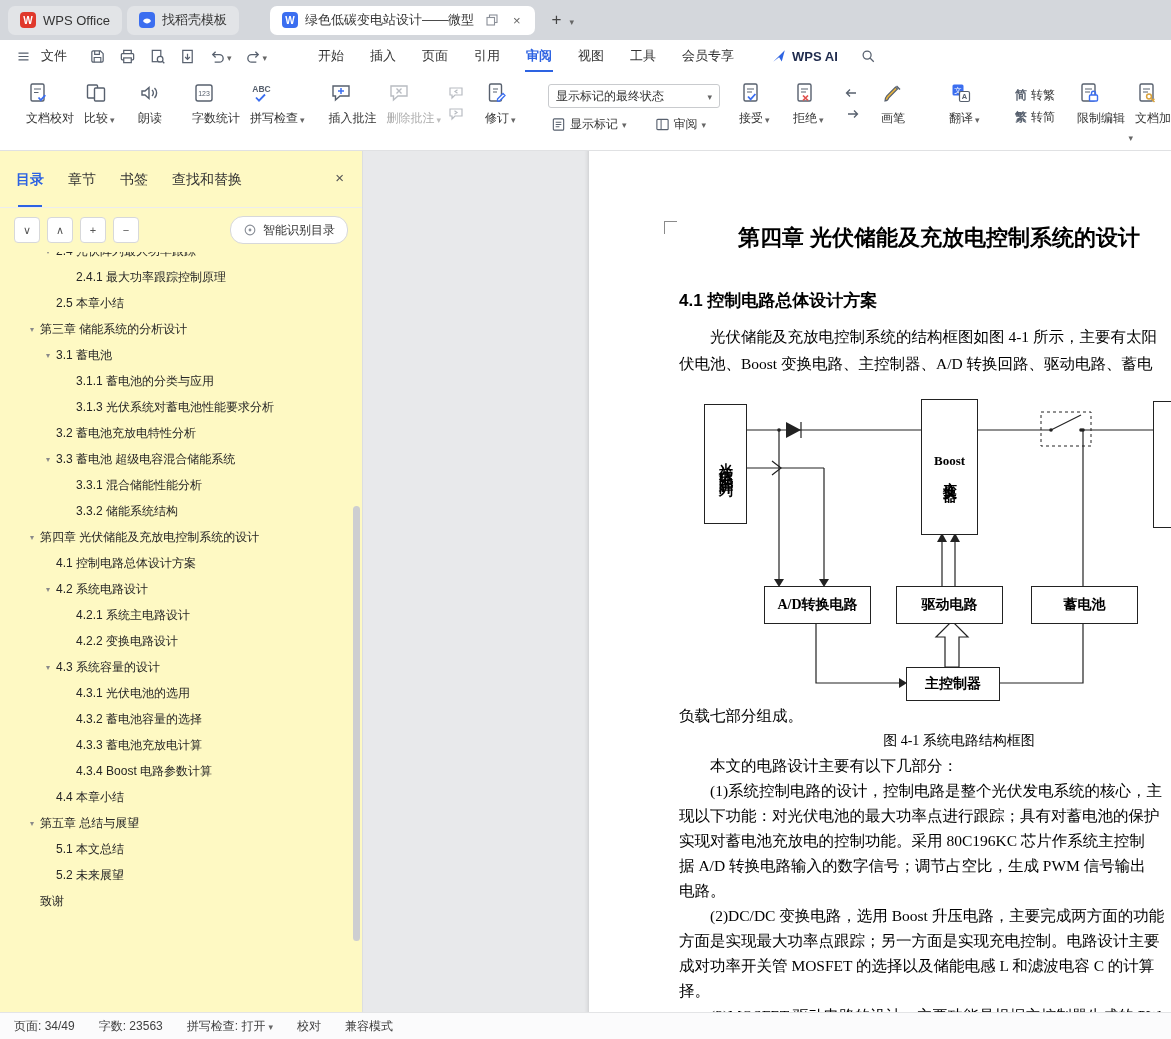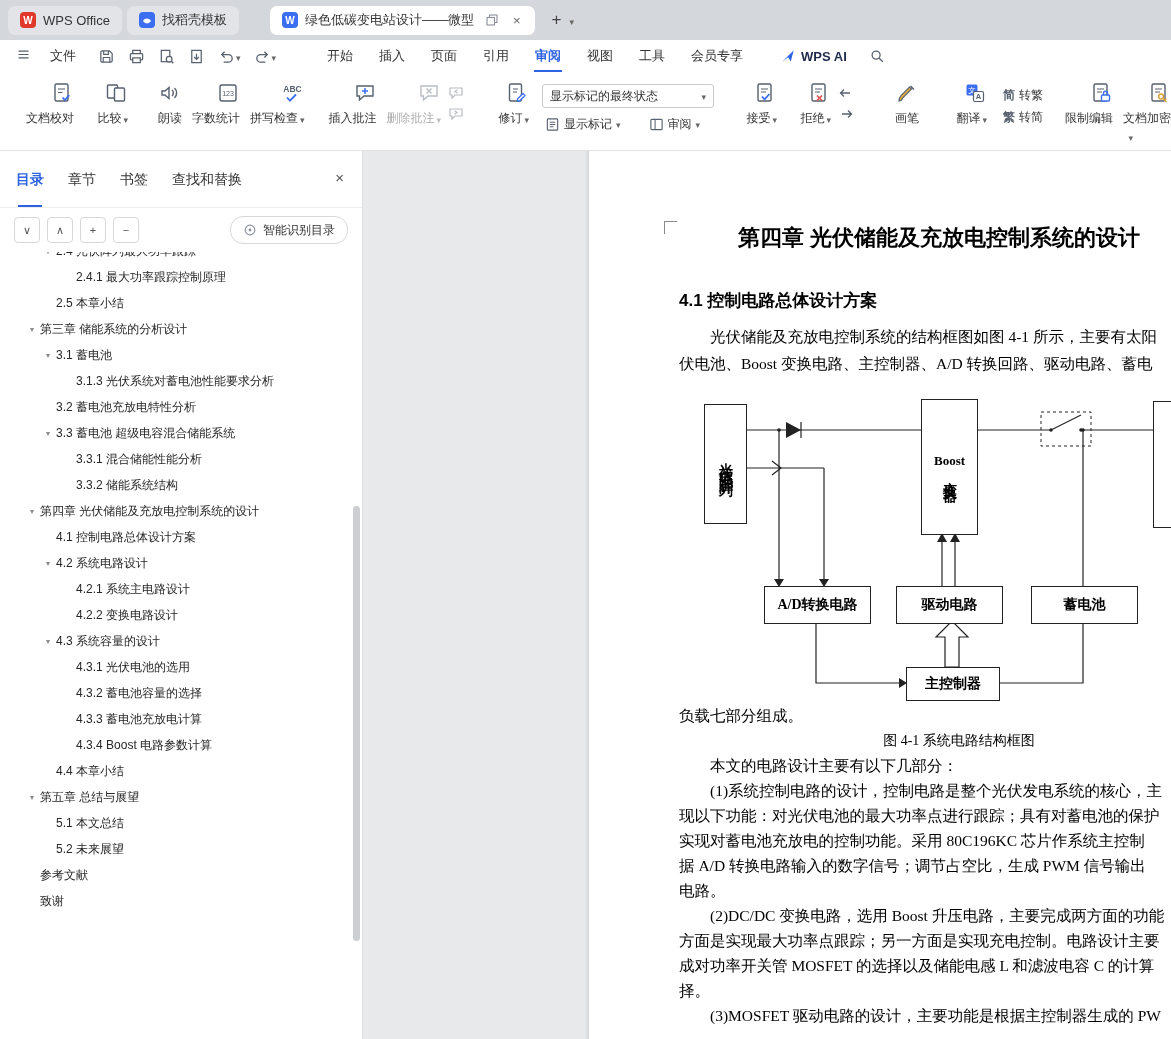--- a/index.html
+++ b/index.html
@@ -15,50 +15,50 @@
   .logo-doc{background:#3b6ef0}
   .tb-doc-title{max-width:170px;overflow:hidden;white-space:nowrap}
   .tb-mini{display:flex;align-items:center;margin-left:4px}
   .tb-close{color:#666;font-size:13px;margin-left:6px;padding:0 2px}
   .tb-plus{font-size:17px;color:#444;margin:0 6px 0 12px;cursor:pointer}
   .caret::after{content:"▾";font-size:9px;color:#666}
   .tb-caret{margin-left:2px}
 
   
   .menubar{flex:0 0 32px;background:#fff;display:flex;align-items:center;font-size:13px}
-  .file-btn{display:flex;align-items:flex-start;gap:19px;margin-left:16px;color:#333;cursor:pointer}
+  .file-btn{display:flex;align-items:center;gap:10px;margin-left:16px;color:#333;cursor:pointer}
   .qa-icons{display:flex;align-items:center;gap:13px;margin-left:22px}
   .qa-btn{display:flex;align-items:center;gap:1px;cursor:pointer}
   .menu-tabs{display:flex;margin-left:38px;height:32px}
   .menu-tab{padding:0 13px;line-height:32px;position:relative;color:#333;cursor:pointer;white-space:nowrap}
   .menu-tab.active{color:#2d63e2;font-weight:bold}
   .menu-tab.active::after{content:"";position:absolute;left:12px;right:12px;bottom:0;height:2px;background:#2d63e2}
   .wps-ai{display:flex;align-items:flex-end;gap:5px;margin-left:24px;font-weight:bold;color:#1f2b4d;cursor:pointer}
   .search-btn{margin-left:22px;display:flex;align-items:center;cursor:pointer}
 
   
   .ribbon{flex:0 0 73px;background:#fff;border-bottom:1px solid #e0e1e3;display:flex;align-items:flex-start;padding:5px 0 0 14px;position:relative}
   .rgroup{display:flex;align-items:flex-start;padding:0 7px}
   .rsep{width:1px;height:54px;background:#ebebeb;margin-top:3px}
-  .rbtn{display:flex;flex-direction:column;align-items:flex-end;min-width:44px;padding:3px 5px;gap:4px;border-radius:4px;cursor:pointer}
+  .rbtn{display:flex;flex-direction:column;align-items:flex-start;min-width:44px;padding:3px 5px;gap:4px;border-radius:4px;cursor:pointer}
   .rbtn .ric{height:26px;display:flex;align-items:center;justify-content:center}
   .rlb{font-size:12px;color:#343434;display:flex;align-items:center;gap:2px;white-space:nowrap}
   .disabled{opacity:.42}
   .mini-col{display:flex;flex-direction:column;gap:3px;margin-top:7px}
   .mini-ic{width:20px;height:18px;display:flex;align-items:center;justify-content:center;border-radius:3px;cursor:pointer}
-  .rcol{display:flex;flex-direction:column;margin-left:8px}
+  .rcol{display:flex;flex-direction:column;margin-left:14px}
   .rselect{margin-top:7px;height:22px;border:1px solid #c9cbce;border-radius:3px;display:flex;align-items:center;justify-content:space-between;width:156px;padding:0 7px;font-size:12px;color:#333;cursor:pointer;white-space:nowrap}
   .rsmall-row{display:flex;gap:22px;margin-top:5px}
   .rsmall{height:22px;display:flex;align-items:center;gap:4px;font-size:12px;color:#343434;cursor:pointer;padding:0 3px;border-radius:3px;white-space:nowrap}
   .cnchar{font-size:12px;font-weight:bold;color:#57606e}
   .ribbon-expand{position:absolute;right:38px;bottom:6px;cursor:pointer}
 
   
   .main{flex:1;display:flex;min-height:0}
-  .sidebar{flex:0 0 362px;background:#ffffff;border-right:1px solid #dcdee0;display:flex;flex-direction:column;position:relative}
+  .sidebar{flex:0 0 362px;background:#fef9c3;border-right:1px solid #dcdee0;display:flex;flex-direction:column;position:relative}
   .panel-head{flex:0 0 56px;border-bottom:1px solid #ededee;display:flex;align-items:center;padding:0 16px;position:relative}
   .ph-tab{font-size:14px;margin-right:24px;color:#333;height:56px;line-height:56px;position:relative;cursor:pointer;white-space:nowrap}
   .ph-tab.active{color:#2d63e2;font-weight:bold}
   .ph-tab.active::after{content:"";position:absolute;left:2px;right:2px;bottom:0;height:2px;background:#2d63e2}
   .panel-close{position:absolute;right:18px;top:18px;font-size:15px;color:#555;cursor:pointer}
   .panel-tools{flex:0 0 44px;display:flex;align-items:center;padding:0 14px;gap:7px}
   .tool-sq{width:24px;height:24px;border:1px solid #d7d8da;border-radius:4px;display:flex;align-items:center;justify-content:center;font-size:11px;color:#555;cursor:pointer;background:#fff}
   .smart-btn{margin-left:auto;height:26px;border:1px solid #d7d8da;border-radius:13px;display:flex;align-items:center;gap:6px;padding:0 12px;font-size:12px;color:#333;cursor:pointer;background:#fff}
   .toc-scroll{flex:1;overflow:hidden;position:relative}
   .toc-list{margin-top:-14px}
@@ -491,20 +491,24 @@
             <div class="toc-item lvl1 has-arrow">
               <span class="arrow">▾</span>
               <span class="toc-label">第三章 储能系统的分析设计</span>
             </div>
             <div class="toc-item lvl2 has-arrow">
               <span class="arrow">▾</span>
               <span class="toc-label">3.1 蓄电池</span>
             </div>
             <div class="toc-item lvl3">
               <span class="arrow">▾</span>
+              <span class="toc-label">3.1.1 蓄电池的分类与应用</span>
+            </div>
+            <div class="toc-item lvl3">
+              <span class="arrow">▾</span>
               <span class="toc-label">3.1.3 光伏系统对蓄电池性能要求分析</span>
             </div>
             <div class="toc-item lvl2">
               <span class="arrow">▾</span>
               <span class="toc-label">3.2 蓄电池充放电特性分析</span>
             </div>
             <div class="toc-item lvl2 has-arrow">
               <span class="arrow">▾</span>
               <span class="toc-label">3.3 蓄电池 超级电容混合储能系统</span>
             </div>
@@ -564,24 +568,20 @@
               <span class="arrow">▾</span>
               <span class="toc-label">第五章 总结与展望</span>
             </div>
             <div class="toc-item lvl2">
               <span class="arrow">▾</span>
               <span class="toc-label">5.1 本文总结</span>
             </div>
             <div class="toc-item lvl2">
               <span class="arrow">▾</span>
               <span class="toc-label">5.2 未来展望</span>
-            </div>
-            <div class="toc-item lvl1">
-              <span class="arrow">▾</span>
-              <span class="toc-label">参考文献</span>
             </div>
             <div class="toc-item lvl1">
               <span class="arrow">▾</span>
               <span class="toc-label">致谢</span>
             </div>
           </div>
       </div>
       <div class="v-scrollbar"></div>
     </div>
 
@@ -653,14 +653,24 @@
             <div class="doc-line indent">(2)DC/DC 变换电路，选用 Boost 升压电路，主要完成两方面的功能</div>
             <div class="doc-line">方面是实现最大功率点跟踪；另一方面是实现充电控制。电路设计主要</div>
             <div class="doc-line">成对功率开关管 MOSFET 的选择以及储能电感 L 和滤波电容 C 的计算</div>
             <div class="doc-line">择。</div>
             <div class="doc-line indent">(3)MOSFET 驱动电路的设计，主要功能是根据主控制器生成的 PW</div>
           </div>
       </div>
     </div>
   </div>
 
+  <div class="statusbar">
+    <span class="sb-item">页面: 34/49</span>
+    <span class="sb-item">字数: 23563</span>
+    <span class="sb-item">
+      <span>拼写检查: 打开</span>
+      <span class="caret"></span>
+    </span>
+    <span class="sb-item">校对</span>
+    <span class="sb-item">兼容模式</span>
+  </div>
 
 </div>
 
 </body></html>

